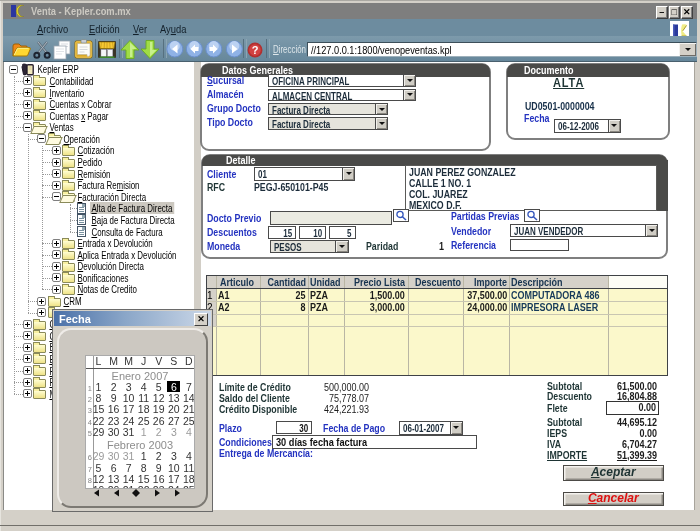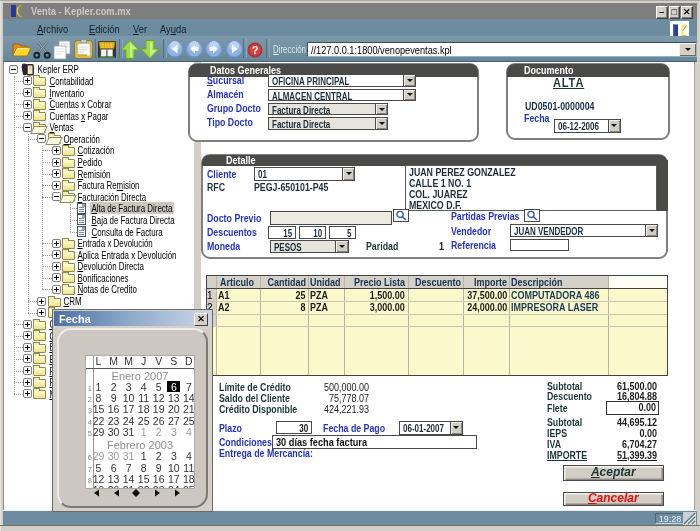--- a/index.html
+++ b/index.html
@@ -377,21 +377,21 @@
         <b></b>
       </div>
 <div class="fld" style="left:30px;top:328.2px"></div>
 <div class="trow" style="left:45px;top:325.7px;"><u>M</u>ercadotecnia</div>
 </div>
 <div class="abs" id="split"></div>
 <div class="abs" id="content"></div>
 <div class="abs" style="left:693.5px;top:62px;width:1px;height:448px;background:#a8a49c"></div>
 <div class="abs" style="left:3px;top:62px;width:1px;height:448px;background:#8a8a86"></div>
 
-<div class="panel" style="left:188px;top:63px;width:291px;height:79px">
+<div class="panel" style="left:200px;top:63px;width:291px;height:88px">
   <div class="ph">
         <span style="position:absolute;left:21px;top:0.5px">Datos Generales</span>
       </div>
 </div>
 <div class="lb" style="left:207px;top:74.5px"><u>S</u>ucursal</div>
 <div class="lb" style="left:207px;top:88.5px">Almacén</div>
 <div class="lb" style="left:207px;top:103px">Grupo Docto</div>
 <div class="lb" style="left:207px;top:117px">Tipo Docto</div>
 <div class="combo" style="left:268px;top:74.3px;width:148px;height:12.5px">
       <span class="v">OFICINA PRINCIPAL</span>
@@ -554,28 +554,20 @@
   <div class="valb" style="right:2px;top:0px;width:45px">0.00</div>
 </div>
 <div class="valb" style="left:567px;top:416.8px;width:90px">44,695.12</div>
 <div class="valb" style="left:567px;top:427.8px;width:90px">0.00</div>
 <div class="valb" style="left:567px;top:438.5px;width:90px">6,704.27</div>
 <div class="valb" style="left:567px;top:449.5px;width:90px;text-decoration:underline">51,399.39</div>
 <div class="btn" style="top:465px;height:15.5px;color:#1e3333;line-height:12px"><u>A</u>ceptar</div>
 <div class="btn" style="top:491.5px;height:14.5px;color:#dd1111;line-height:11px"><u>C</u>ancelar</div>
 
 <div class="abs" style="left:0px;top:524.5px;width:700px;height:1px;background:#716f6a"></div>
-<div class="abs" id="status">
-  <div id="clock">19:28</div>
-  <div style="position:absolute;right:1px;top:1px;width:13px;height:13px;background:#c6d2d8"></div>
-  <svg style="position:absolute;right:1px;bottom:0px" width="13" height="13" viewBox="0 0 13 13">
-    <path d="M12 1 L1 12 M12 5 L5 12 M12 9 L9 12" stroke="#5f7682" stroke-width="1.2"></path>
-    <path d="M13 2 L2 13 M13 6 L6 13 M13 10 L10 13" stroke="#edf2f4" stroke-width="1"></path>
-  </svg>
-</div>
 
 <div class="abs" id="cal">
   <div id="calttl">
         <span class="t">Fecha</span>
         <div id="calx">✕</div>
       </div>
   <div id="calbody"></div>
   <div id="calwhite">
 <div class="abs" style="left:7px;top:0;width:1px;height:134px;background:#999"></div>
 <div class="abs" style="left:0px;top:12.1px;width:110px;height:1px;background:#555"></div>

